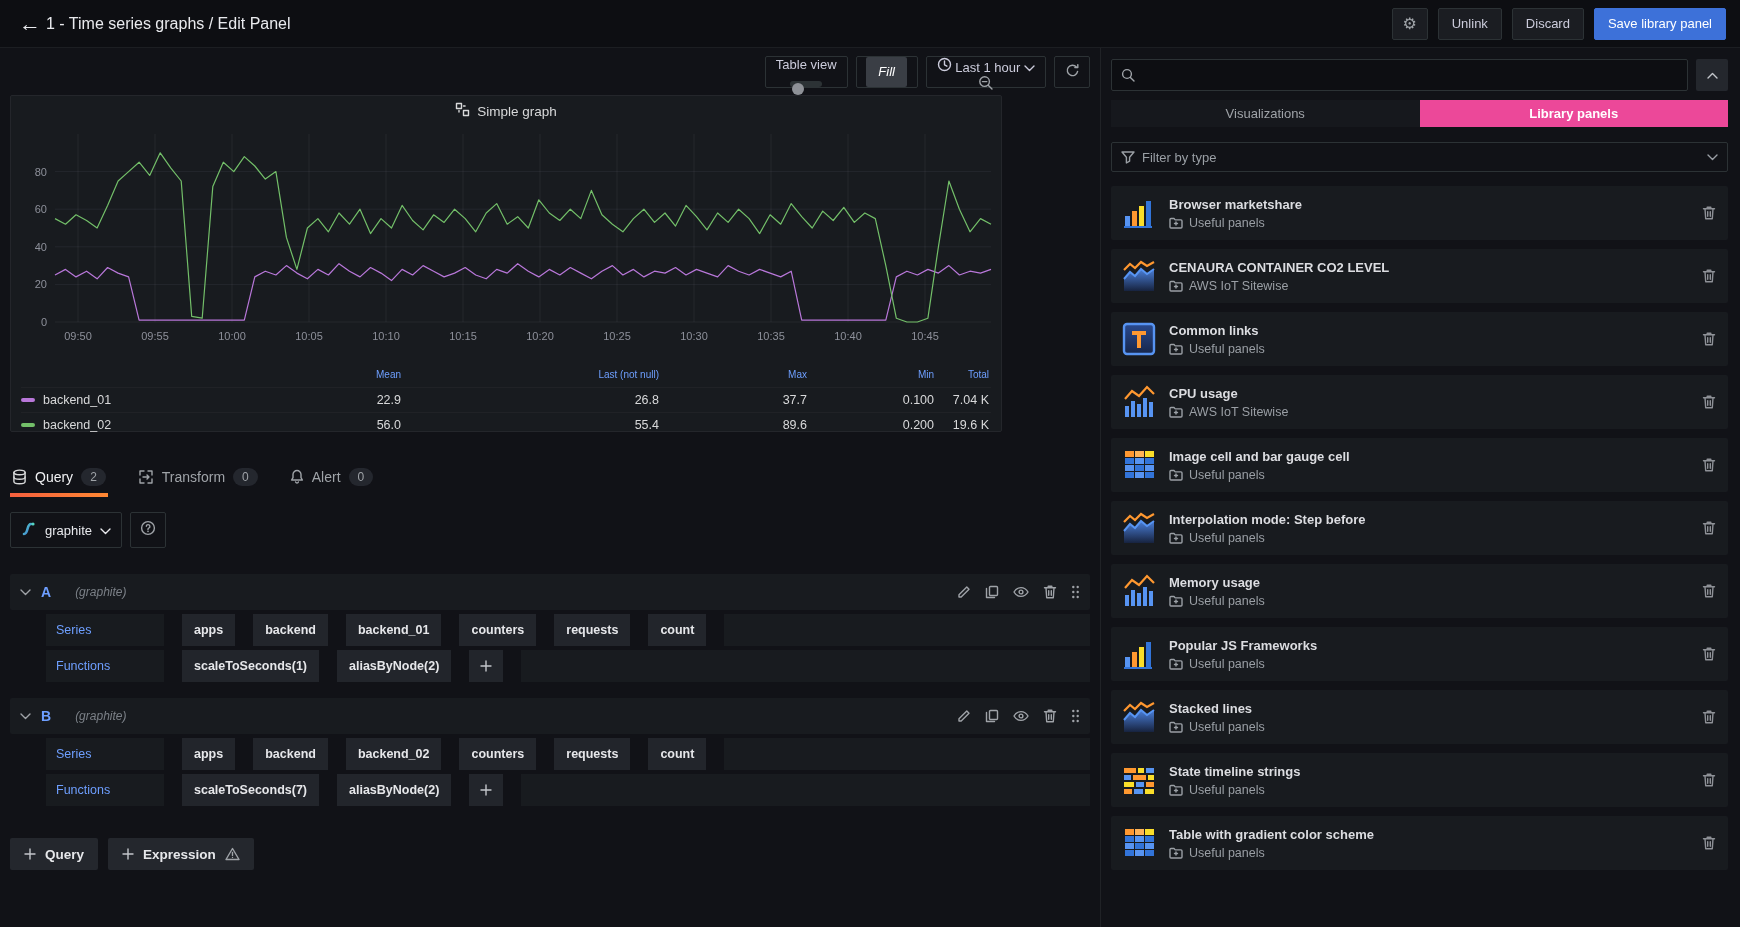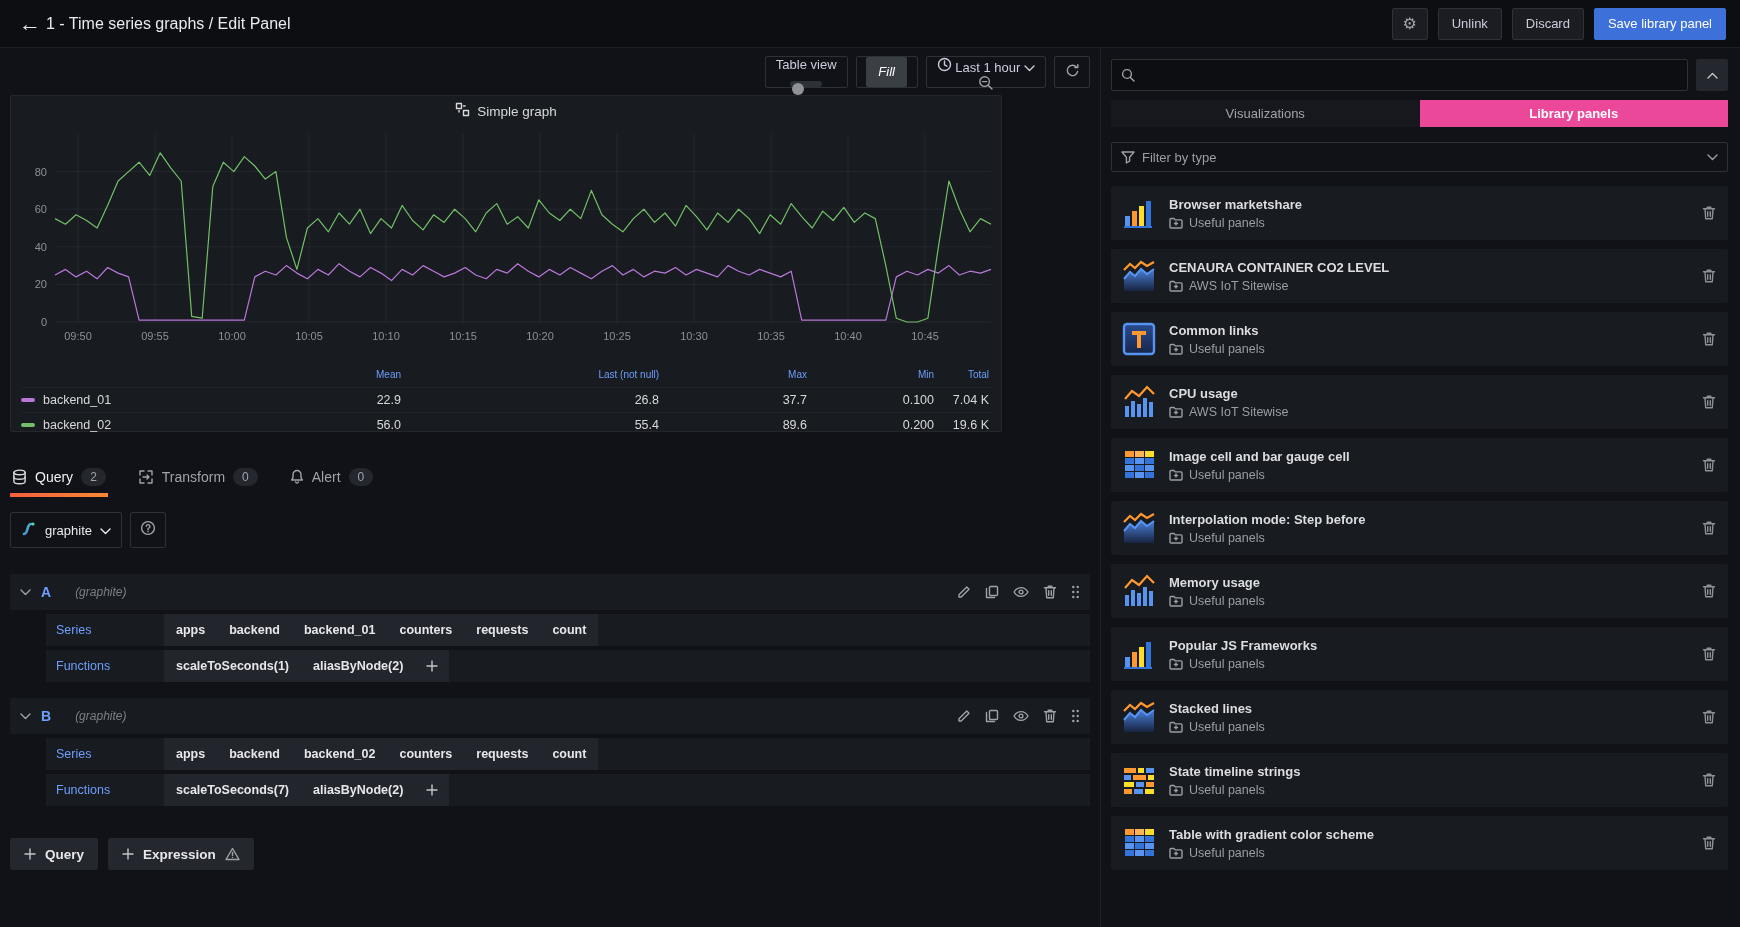--- a/index.html
+++ b/index.html
@@ -64,21 +64,21 @@
   .qi-btn { height:28px; margin-right:2px; display:flex; align-items:center; padding:0 12px; background:#2e3137; border-radius:2px; font-size:13px; font-weight:500; color:#e9eaee; cursor:pointer; margin-left:14px; }
 
   
   .queries { margin-top:26px; display:flex; flex-direction:column; gap:16px; }
   .qcard .qhead { height:36px; background:#181b1f; border-radius:2px; display:flex; align-items:center; padding:0 10px; gap:10px; }
   .qcollapse { color:#9fa3a8; display:flex; cursor:pointer; }
   .qletter { color:#6e9fff; font-size:14px; font-weight:700; cursor:pointer; }
   .qhint { color:#7b8087; font-size:12px; font-style:italic; margin-left:14px; }
   .qactions { margin-left:auto; display:flex; gap:14px; align-items:center; color:#9fa3a8; }
   .qactions .qa { display:flex; cursor:pointer; }
-  .qrow { display:flex; gap:0; margin:4px 0 0 36px; height:32px; }
+  .qrow { display:flex; gap:18px; margin:4px 0 0 36px; height:32px; }
   .qlabel { width:118px; background:#181b1f; display:flex; align-items:center; padding:0 10px; color:#6e9fff; font-size:12.5px; font-weight:500; cursor:pointer; flex:none; }
   .segment { background:#22252b; display:flex; align-items:center; padding:0 12px; font-size:12.5px; font-weight:600; color:#e6e7ea; cursor:pointer; white-space:nowrap; }
   .seg-plus { background:#22252b; width:34px; display:flex; align-items:center; justify-content:center; color:#c3c6cb; cursor:pointer; }
   .qtail { flex:1; background:#181b1f; }
 
   
   .qfooter { margin-top:32px; display:flex; gap:10px; }
   .add-btn { height:32px; display:flex; align-items:center; gap:9px; padding:0 14px; background:#24272d; border-radius:2px; font-size:13.5px; font-weight:600; color:#e6e7ea; cursor:pointer; }
   .add-btn .pl { color:#c3c6cb; display:flex; }
 

